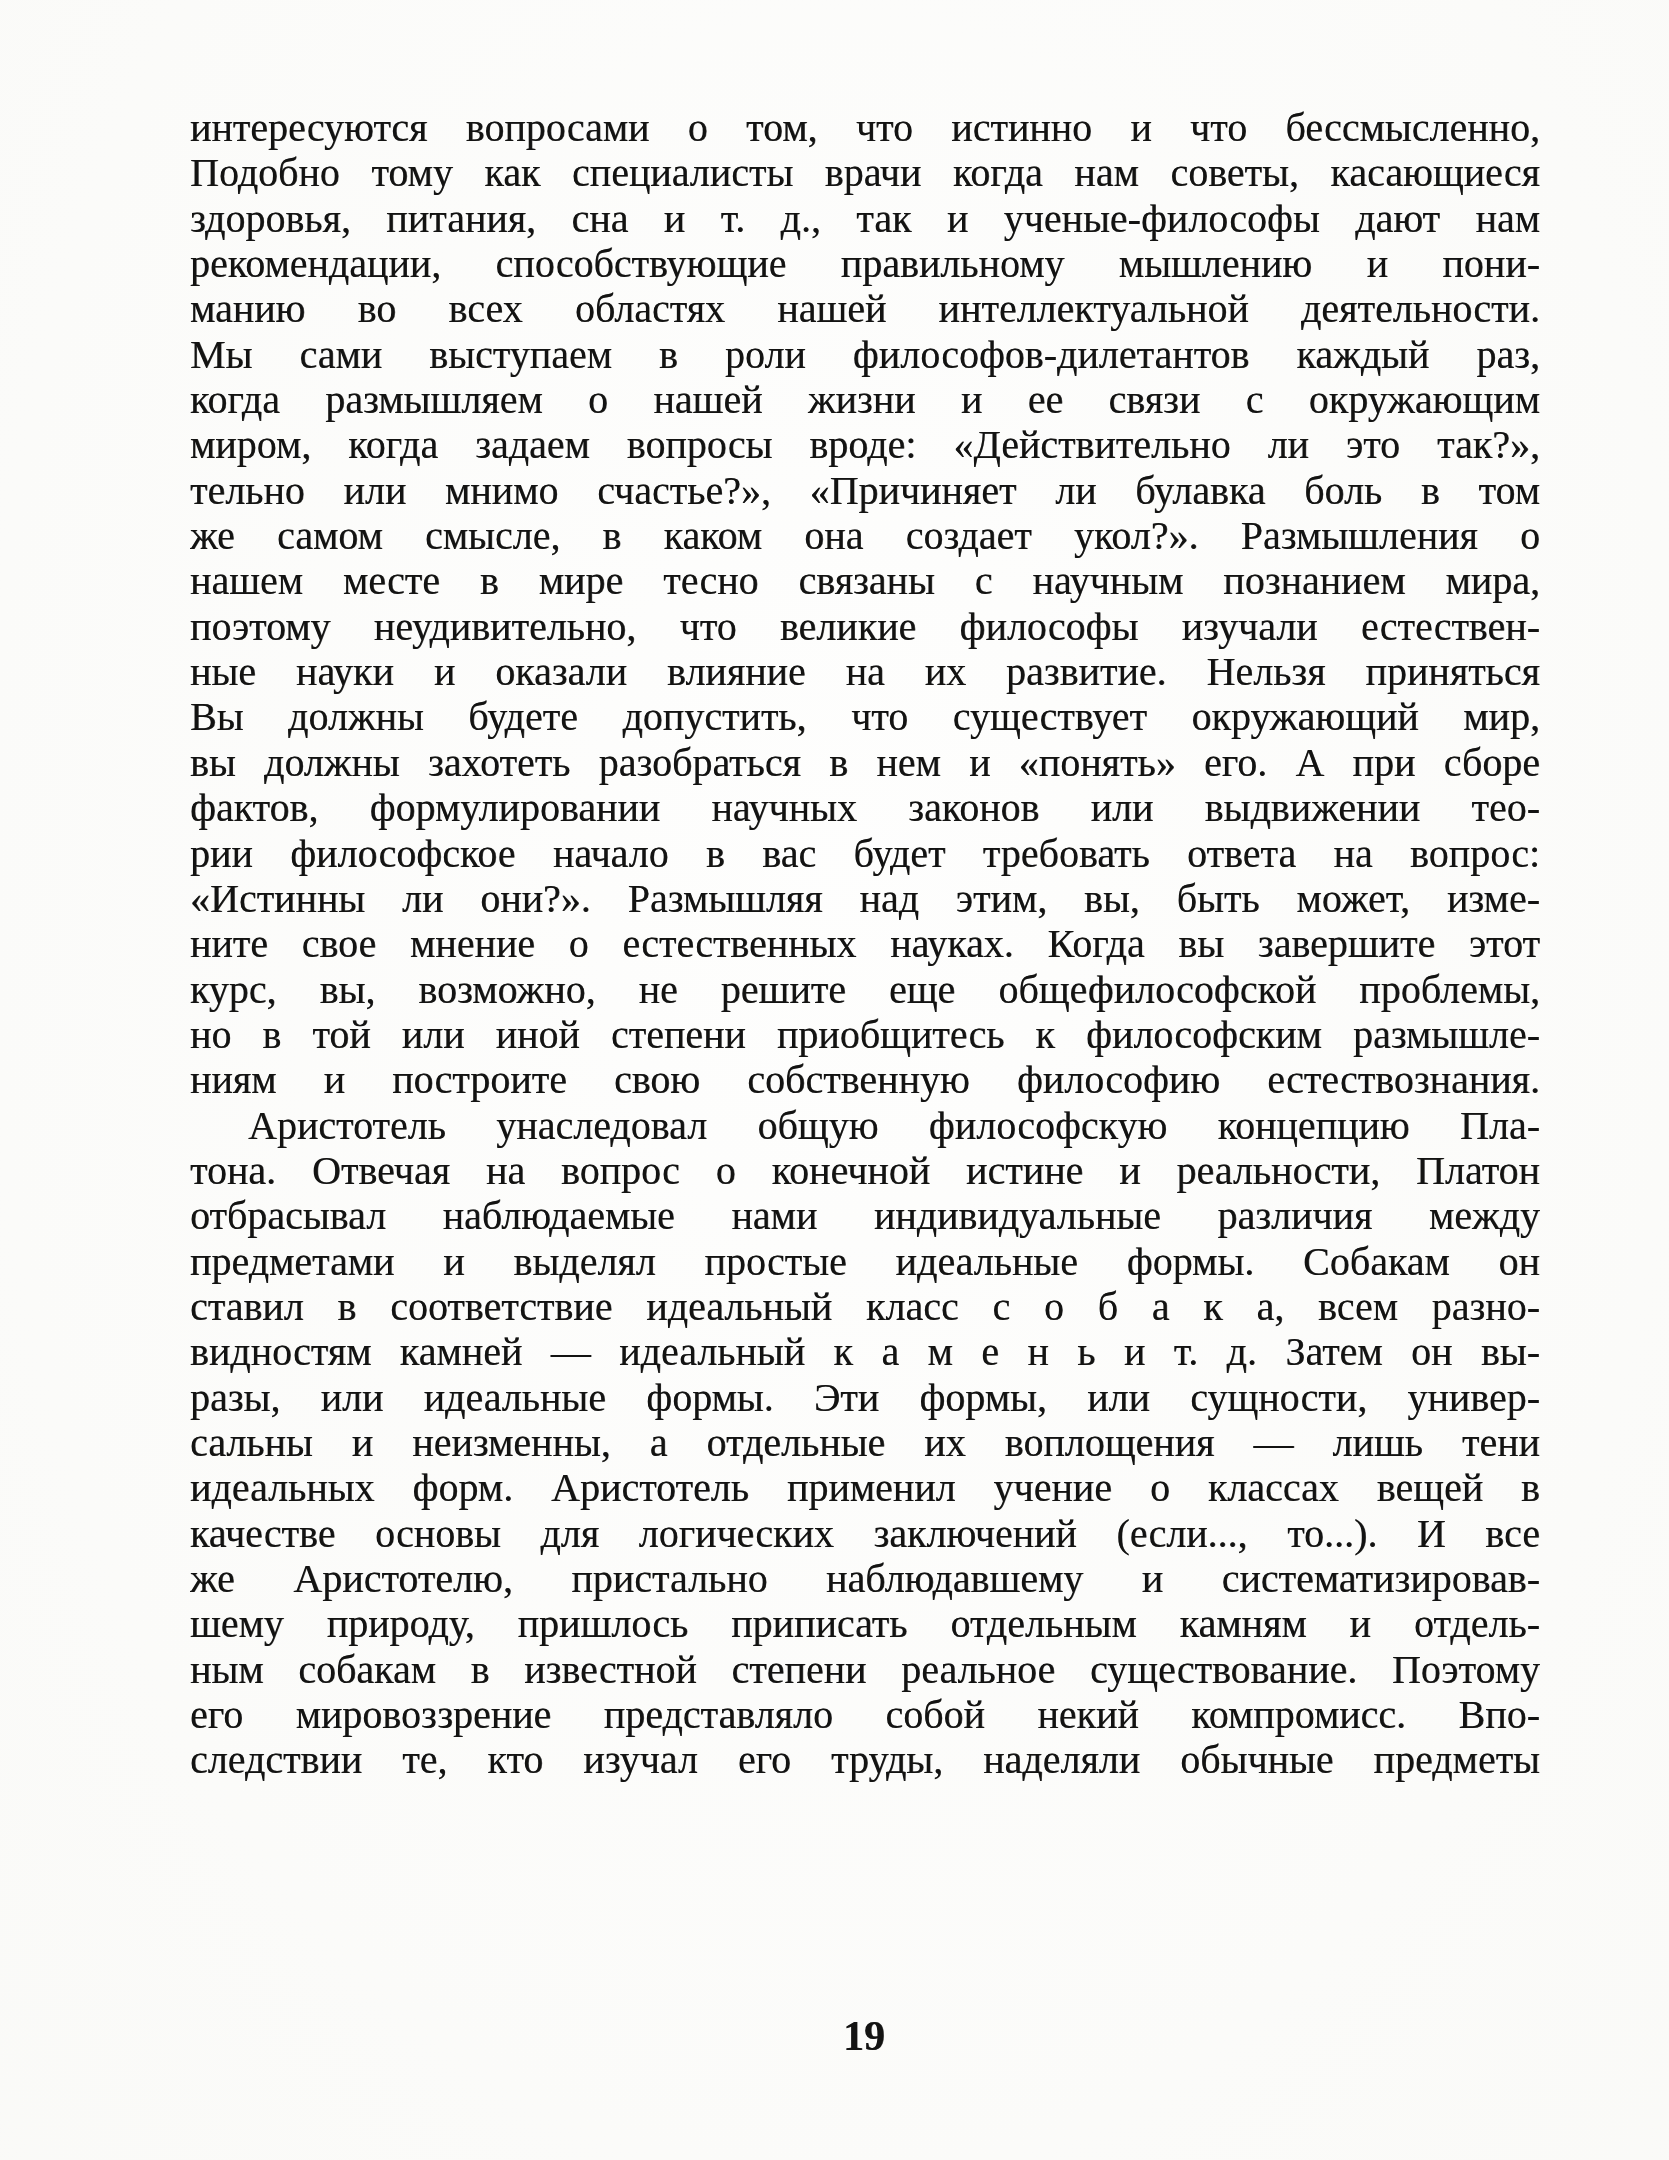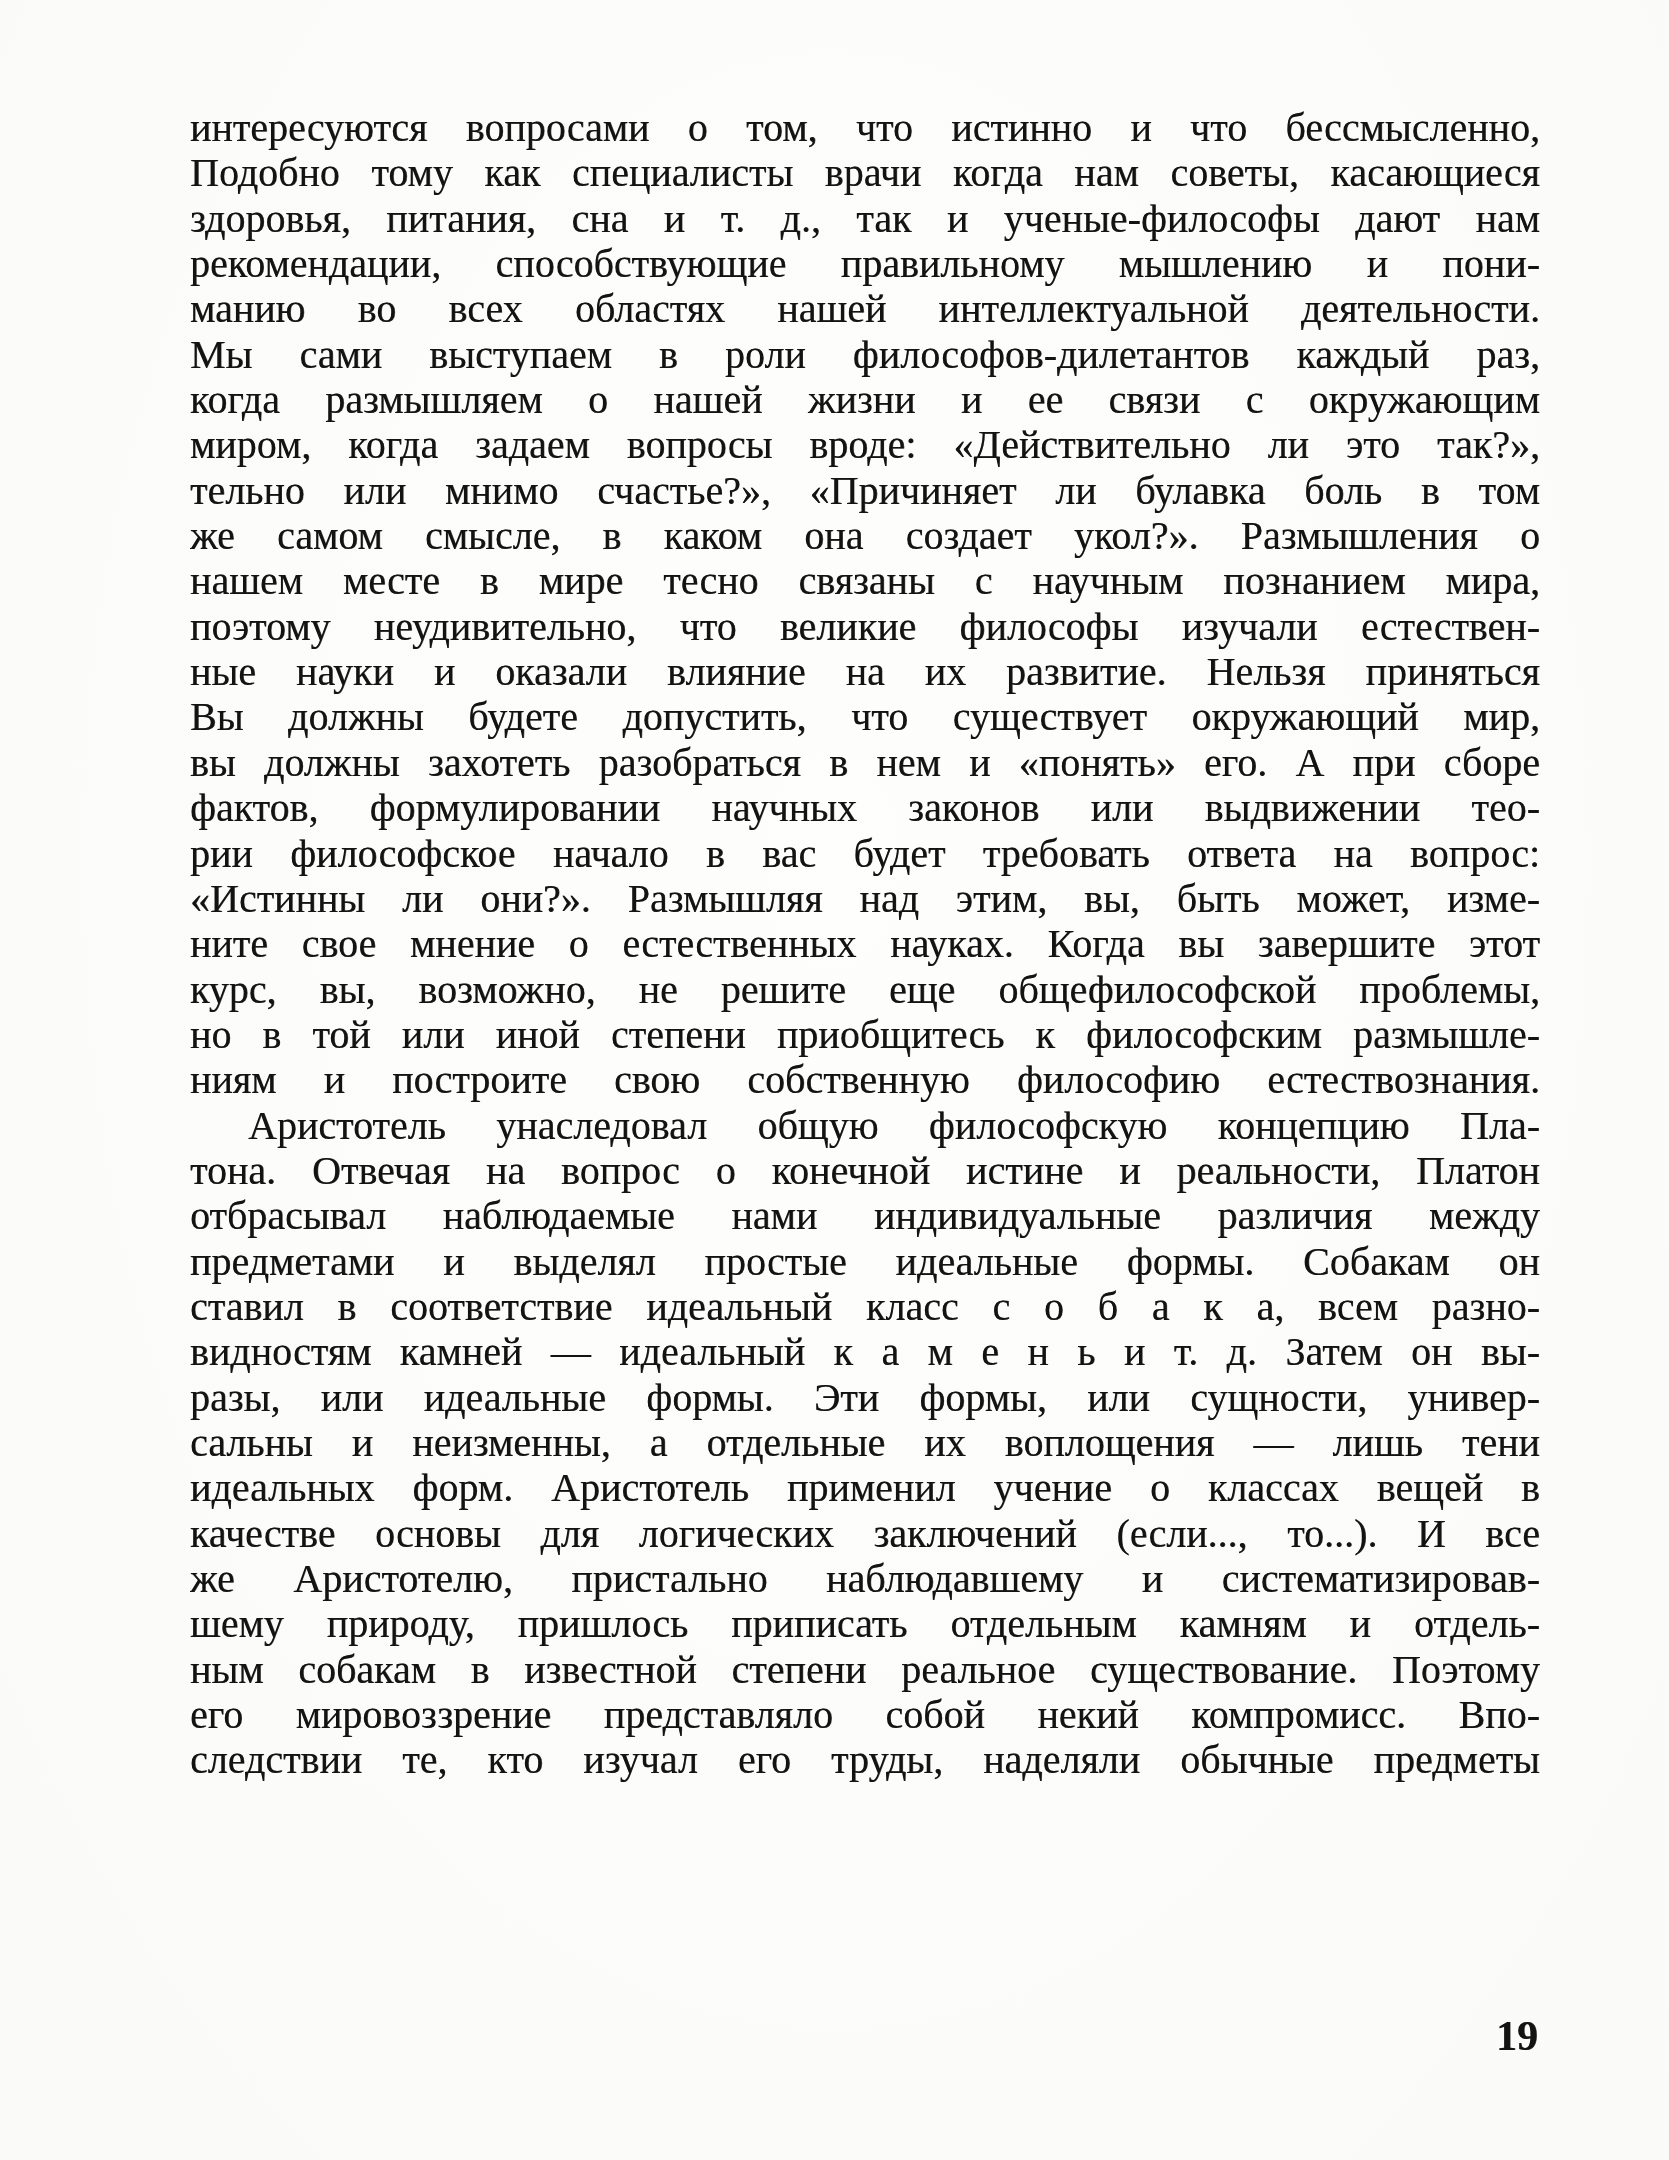--- a/index.html
+++ b/index.html
@@ -38,21 +38,21 @@
     text-align-last: justify;
   }
   .text-line.indent {
     text-indent: 58px;
   }
   .page-number {
     position: absolute;
     top: 2012px;
     left: 190px;
     width: 1348px;
-    text-align: right;
+    text-align: center;
     font-size: 42px;
     line-height: 48px;
     font-weight: bold;
     color: #131312;
     text-shadow: 0.4px 0.3px 0 rgba(19,19,18,0.65);
   }
 </style>
 </head>
 <body>
 

